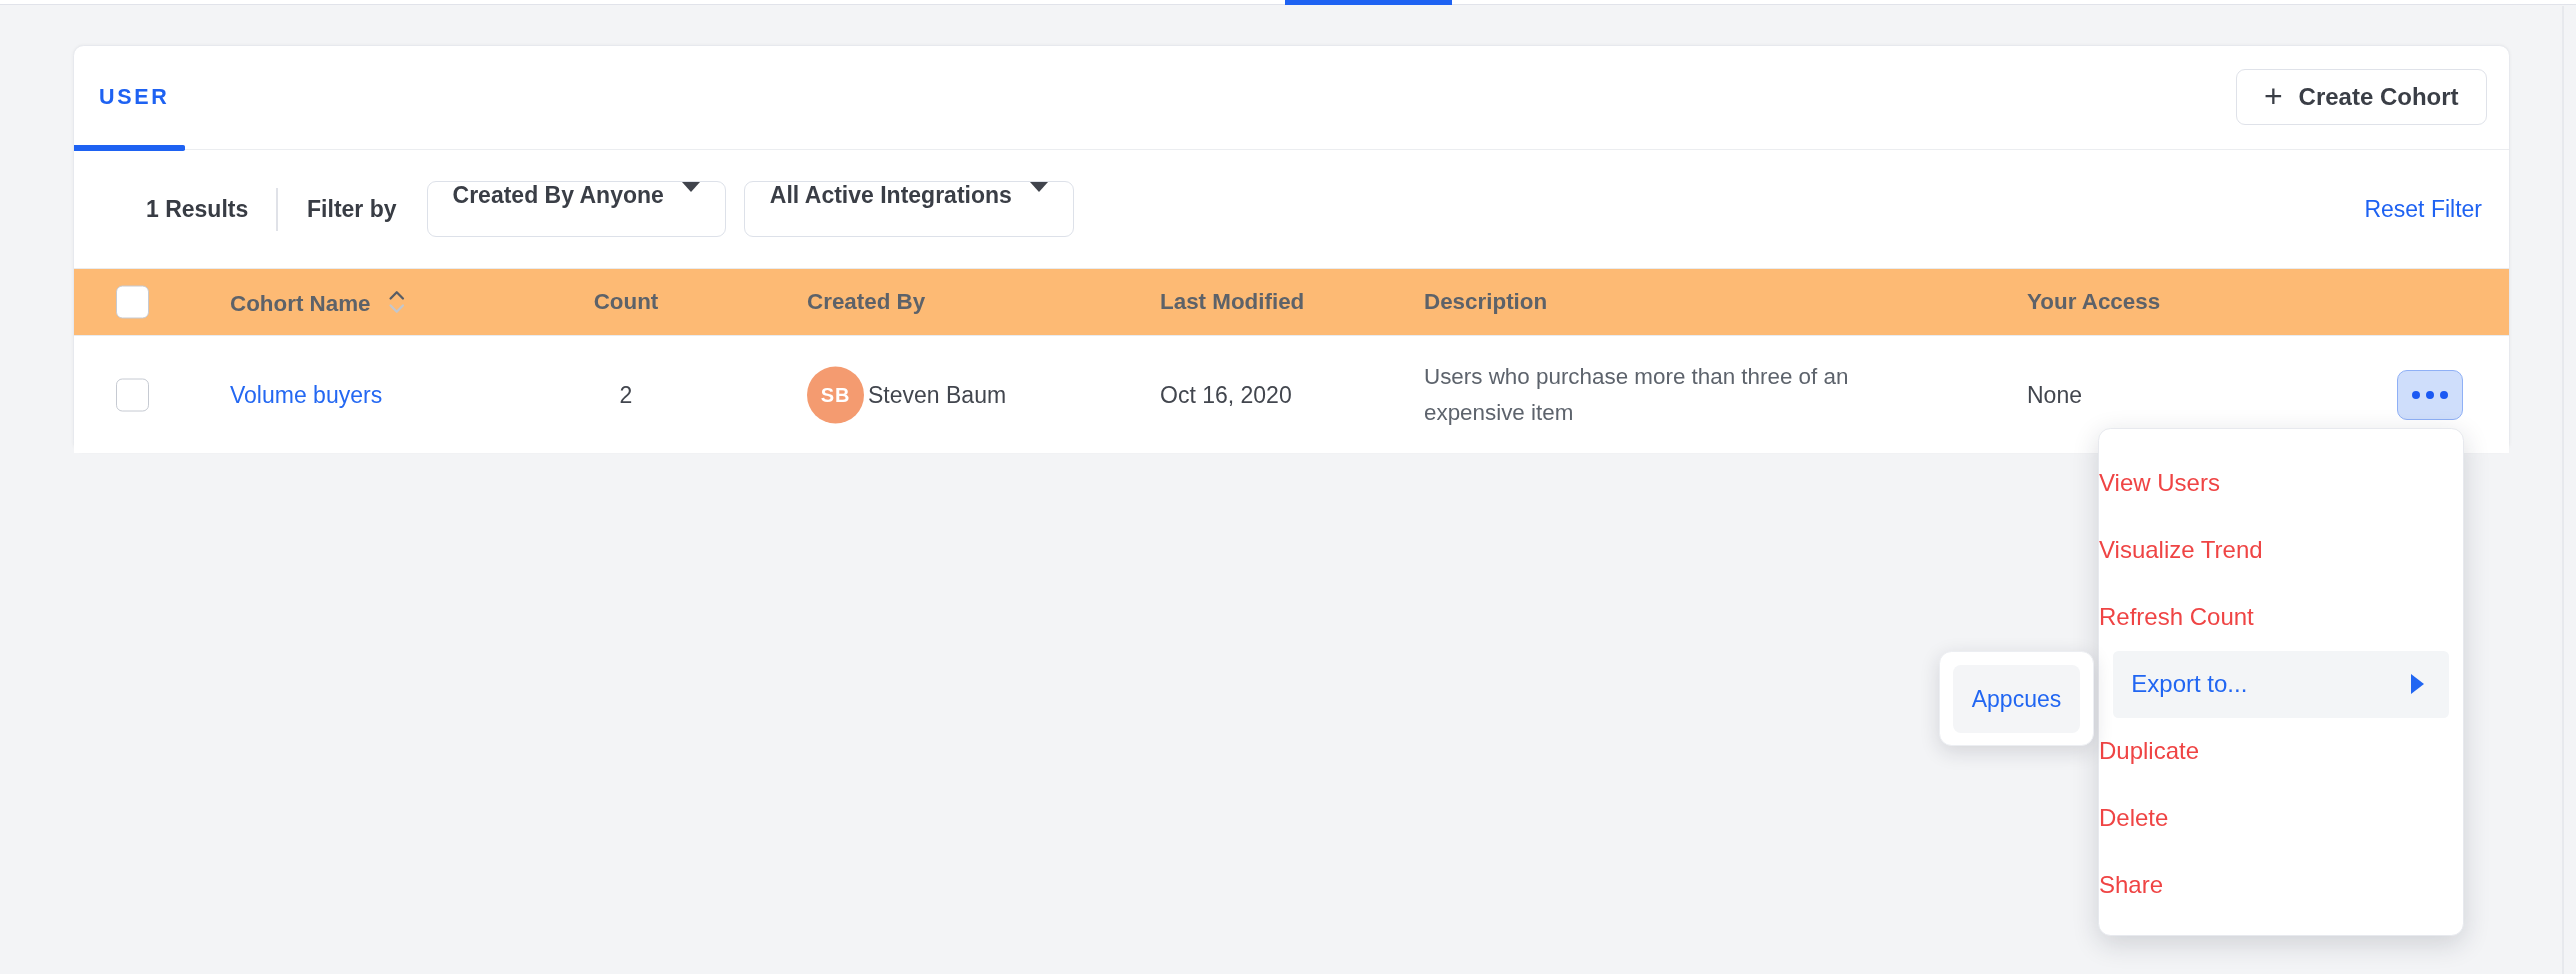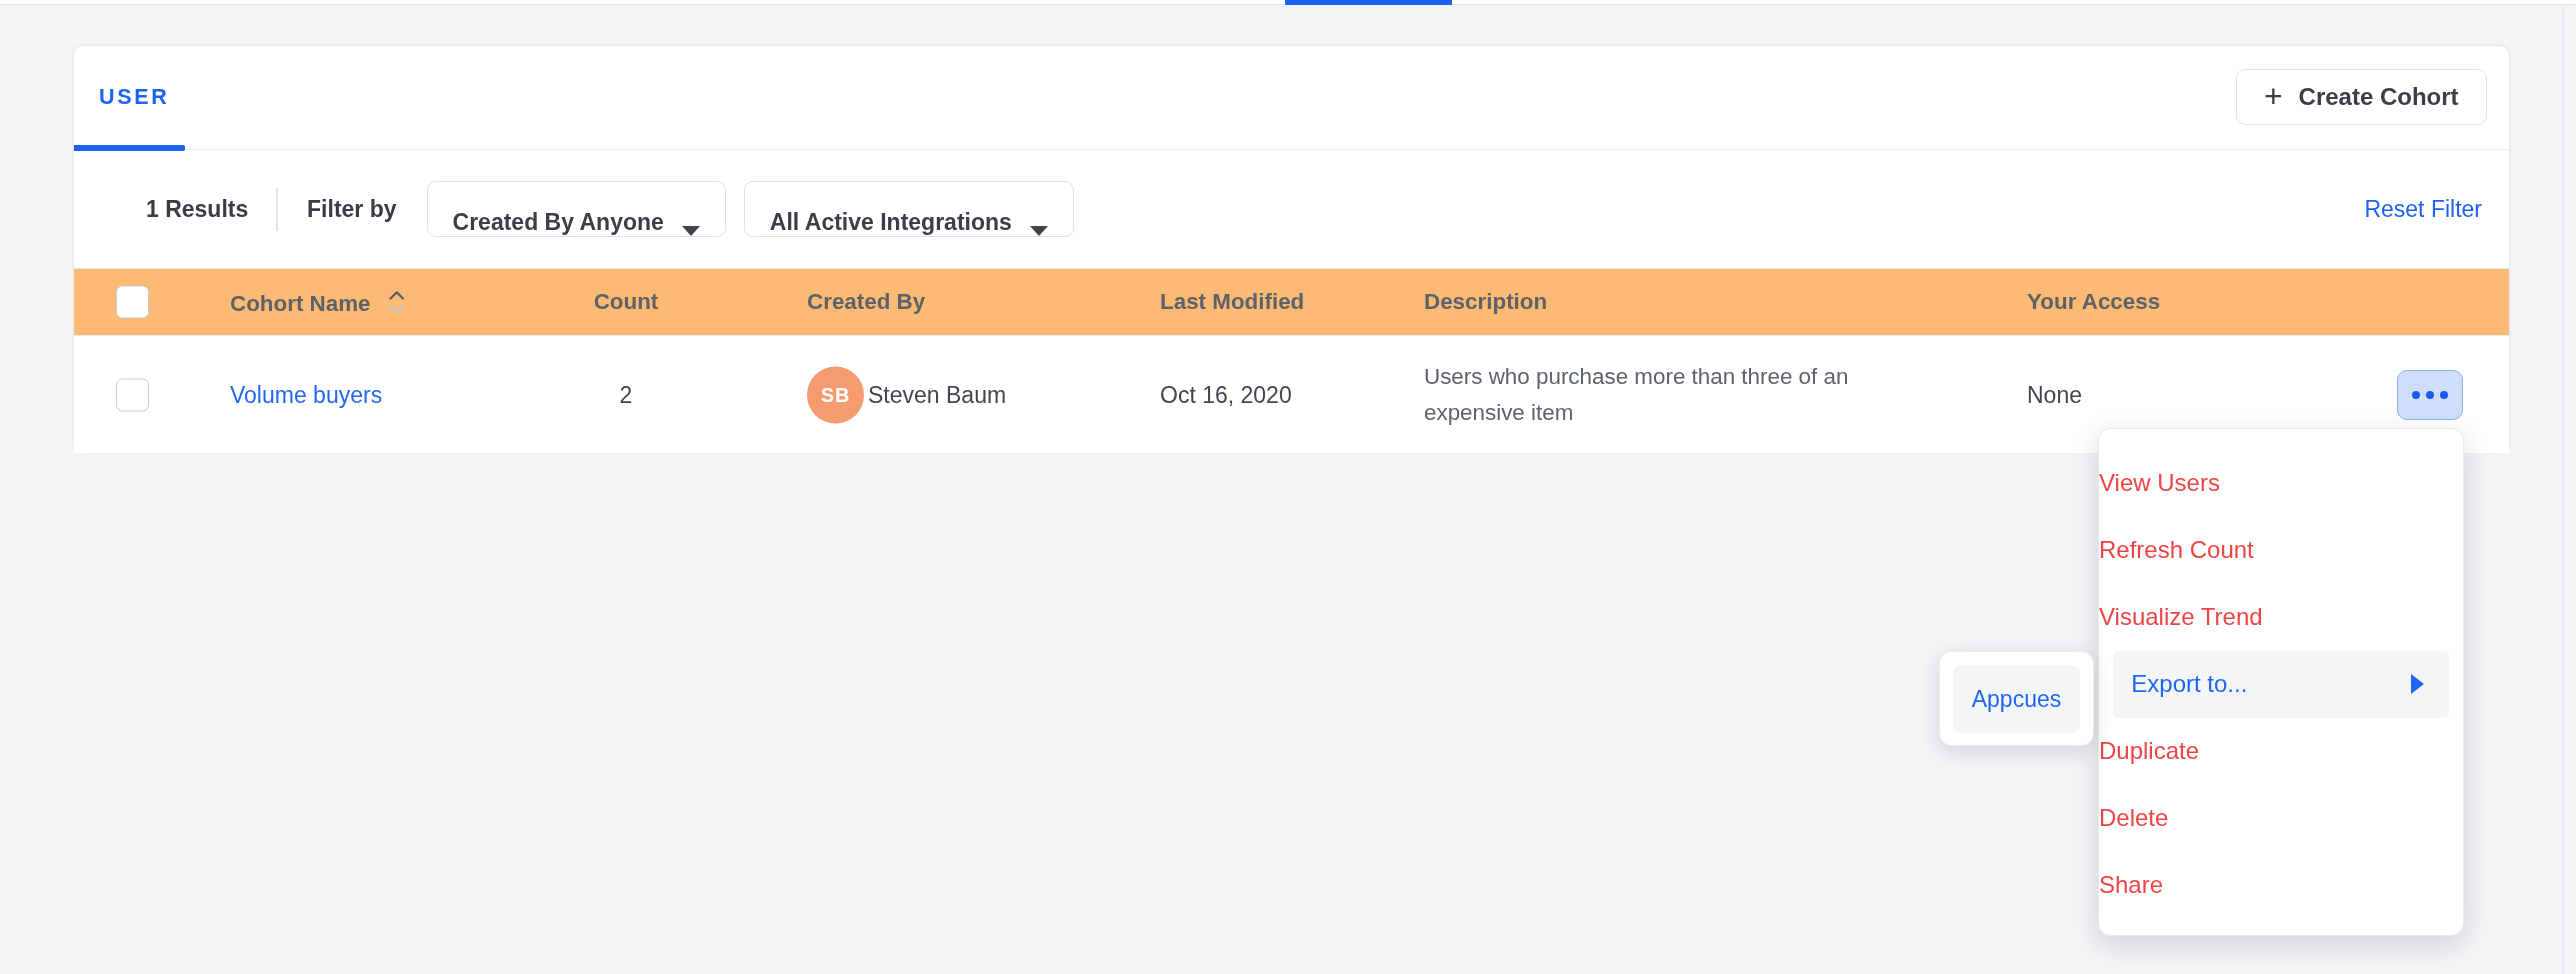--- a/index.html
+++ b/index.html
@@ -33,21 +33,21 @@
     background:#fff; border:1.8px solid #dfe2e9; border-radius:9px;
     font-size:24px; font-weight:600; color:#3a3e46; cursor:pointer;
   }
   .plus-glyph { font-size:32px; font-weight:400; color:#3a3e46; line-height:1; margin-top:-2.7px; }
 
   .filter-row { position:relative; height:119px; display:flex; align-items:center; border-bottom:1.8px solid #e9ebee; }
   .results-label { margin-left:72px; font-weight:700; color:#383c44; }
   .v-divider { width:1.8px; height:43px; background:#e0e2e8; margin:0 29px 0 28px; }
   .filterby-label { font-weight:700; color:#383c44; margin-right:30px; }
   .dropdown-btn {
-    height:56px; display:flex; align-items:flex-end; gap:18px; padding:0 25px;
+    height:56px; display:flex; align-items:flex-start; gap:18px; padding:0 25px;
     background:#fff; border:1.8px solid #dde1e9; border-radius:9px;
     font-size:23px; font-weight:700; color:#3a3e46; cursor:pointer; margin-right:18px;
   }
   .caret-down { width:0; height:0; border-left:9px solid transparent; border-right:9px solid transparent; border-top:10.7px solid #40444c; }
   .filter-spacer { flex:1; }
   .reset-link { color:#1e62f2; font-weight:500; cursor:pointer; margin-right:27px; }
   .search-box {
     width:537px; height:75px; margin-right:38px; background:#f4f5f7; border-radius:12.5px;
     display:flex; align-items:center; padding:0 21.5px; gap:16px;
   }
@@ -185,22 +185,22 @@
           <span class="dot"></span>
           <span class="dot"></span>
           <span class="dot"></span>
         </div>
       </div>
     </div>
   </div>
 
   <div class="context-menu">
     <div class="menu-item">View Users</div>
+    <div class="menu-item">Visualize Trend</div>
     <div class="menu-item">Refresh Count</div>
-    <div class="menu-item">Visualize Trend</div>
     <div class="menu-item highlighted">
       <span>Export to...</span>
       <span class="submenu-arrow"></span>
     </div>
     <div class="menu-item">Duplicate</div>
     <div class="menu-item">Delete</div>
     <div class="menu-item">Share</div>
   </div>
 
   <div class="submenu">

